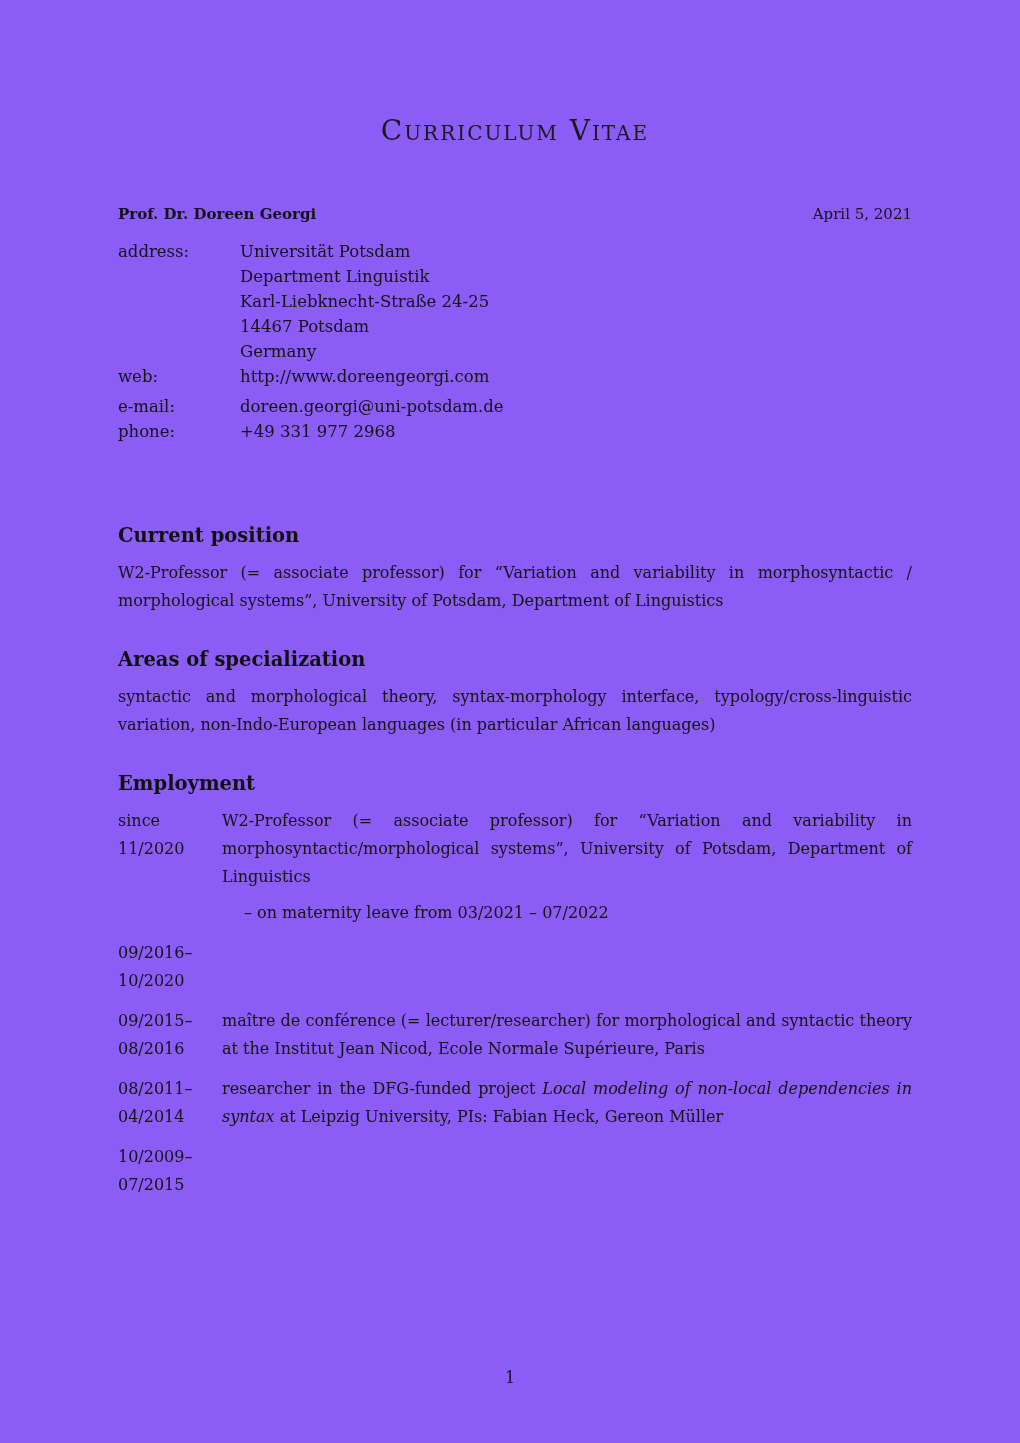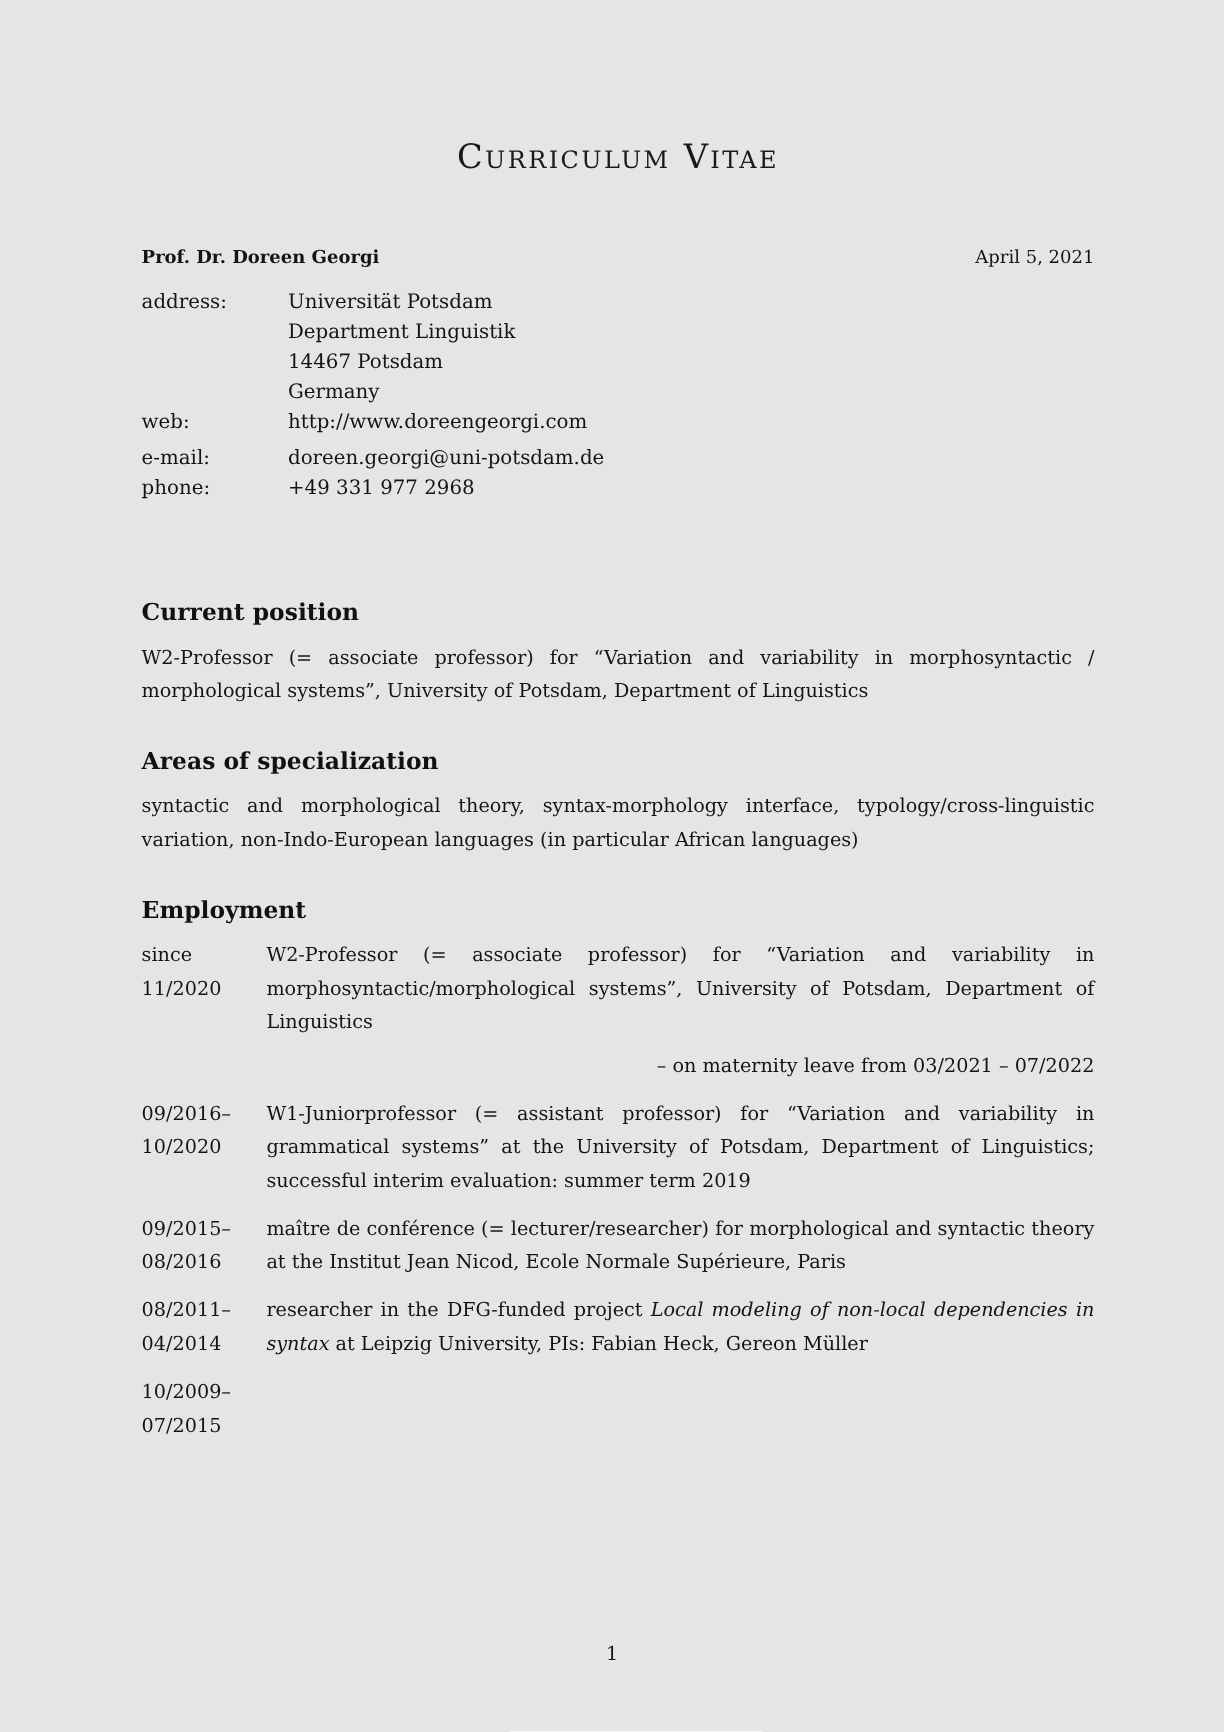--- a/index.html
+++ b/index.html
@@ -9,21 +9,21 @@
     height: 1443px;
     position: relative;
     font-family: "DejaVu Serif", "Liberation Serif", serif;
     color: #141414;
     overflow: hidden;
   }
   .sheet {
     position: absolute;
     inset: 0;
     padding: 0 108px 0 118px;
-    background: #e5e5e5;
+    background: #8b5cf6;
   }
   .title {
     padding-top: 114px;
     text-align: center;
     font-variant: small-caps;
     font-size: 28px;
     letter-spacing: 2px;
     color: #1a1a1a;
   }
   .headrow {
@@ -66,21 +66,22 @@
     font-size: 16px;
     line-height: 28px;
   }
   .desc p {
     font-size: 16px;
     line-height: 28px;
     text-align: justify;
   }
   .desc p.note {
     margin-top: 8px;
-    text-align: right;
+    text-align: left;
+    margin-left: 22px;
   }
   .it { font-style: italic; }
   .pagenum {
     position: absolute;
     top: 1368px;
     left: 0;
     width: 100%;
     text-align: center;
     font-size: 16px;
   }
@@ -96,20 +97,21 @@
     <div class="name">Prof. Dr. Doreen Georgi</div>
     <div class="date">April 5, 2021</div>
   </div>
 
   <div class="contact">
     <div class="crow">
       <div class="clabel">address:</div>
       <div class="cval">
         <div>Universität Potsdam</div>
         <div>Department Linguistik</div>
+        <div>Karl-Liebknecht-Straße 24-25</div>
         <div>14467 Potsdam</div>
         <div>Germany</div>
       </div>
     </div>
     <div class="crow">
       <div class="clabel">web:</div>
       <div class="cval">http://www.doreengeorgi.com</div>
     </div>
     <div class="crow gap">
       <div class="clabel">e-mail:</div>
@@ -140,23 +142,20 @@
         <p><span>W2-Professor (= associate professor) for “Variation and variability in morphosyntactic/morphological systems”, University of Potsdam, Department of Linguistics</span></p>
         <p class="note">– on maternity leave from 03/2021 – 07/2022</p>
       </div>
     </div>
 
     <div class="entry">
       <div class="period">
         <div>09/2016–</div>
         <div>10/2020</div>
       </div>
-      <div class="desc">
-        <p><span>W1-Juniorprofessor (= assistant professor) for “Variation and variability in grammatical systems” at the University of Potsdam, Department of Linguistics; successful interim evaluation: summer term 2019</span></p>
-      </div>
     </div>
 
     <div class="entry">
       <div class="period">
         <div>09/2015–</div>
         <div>08/2016</div>
       </div>
       <div class="desc">
         <p><span>maître de conférence (= lecturer/researcher) for morphological and syntactic theory at the Institut Jean Nicod, Ecole Normale Supérieure, Paris</span></p>
       </div>

